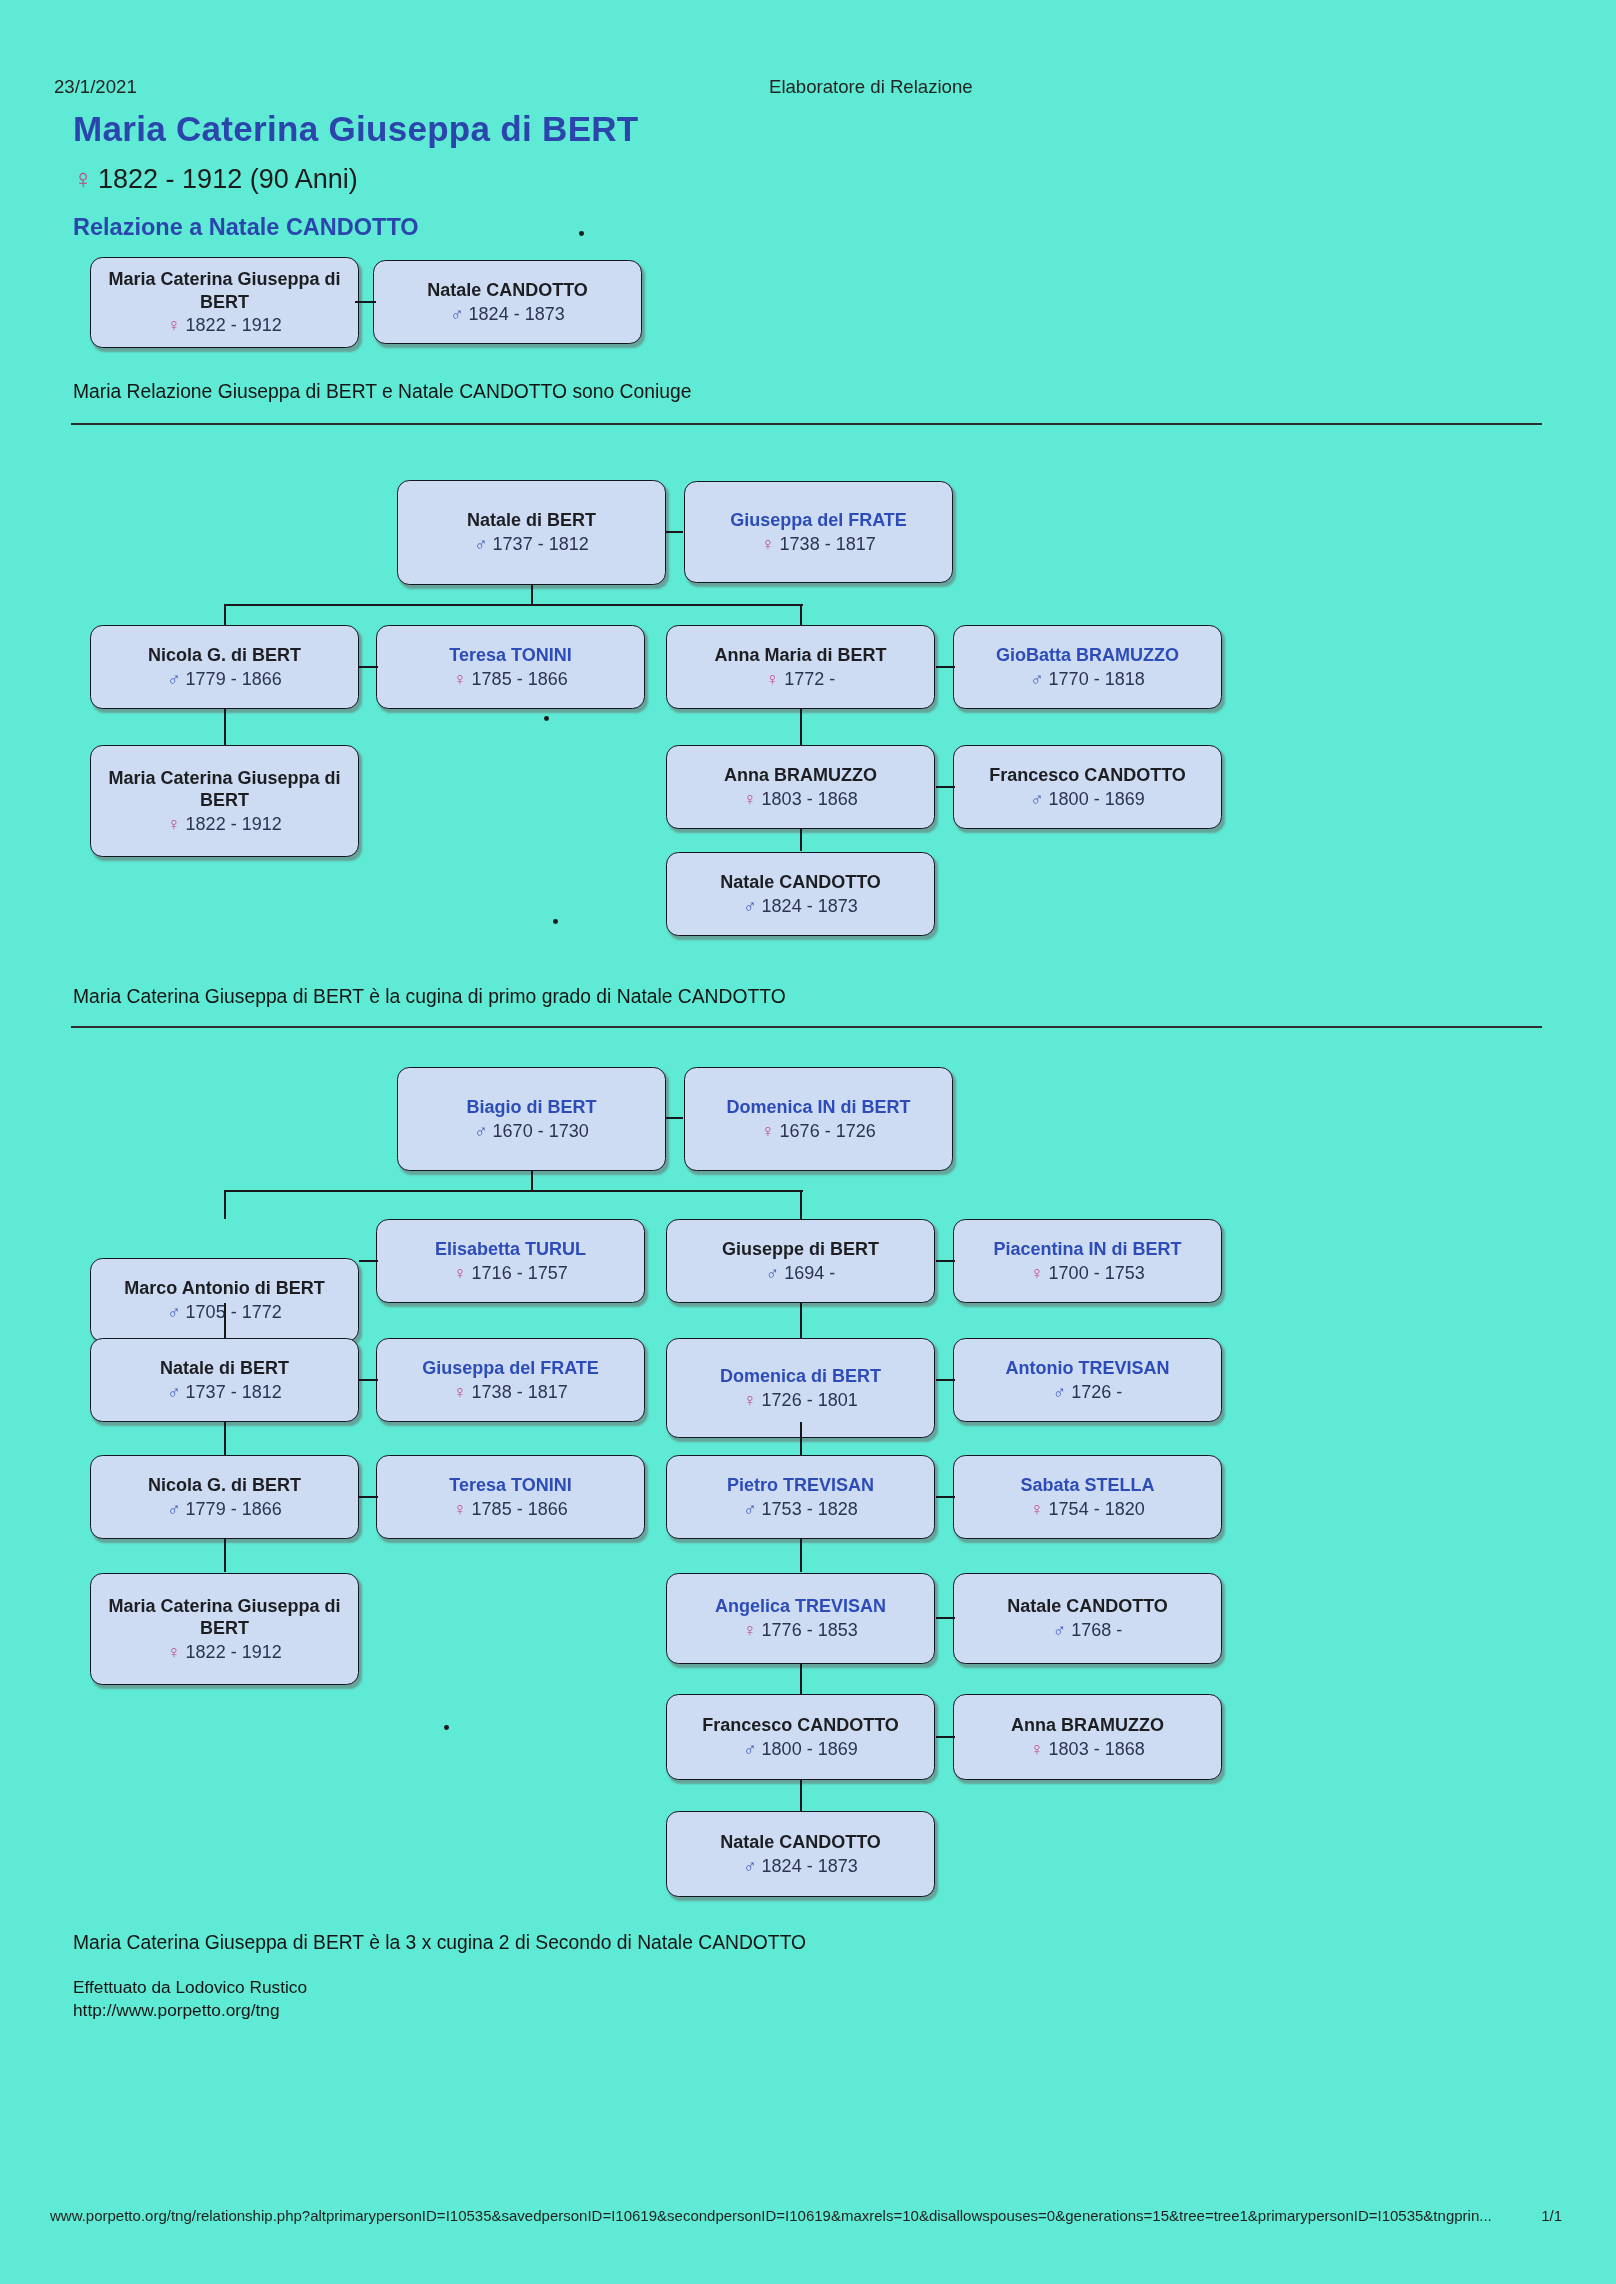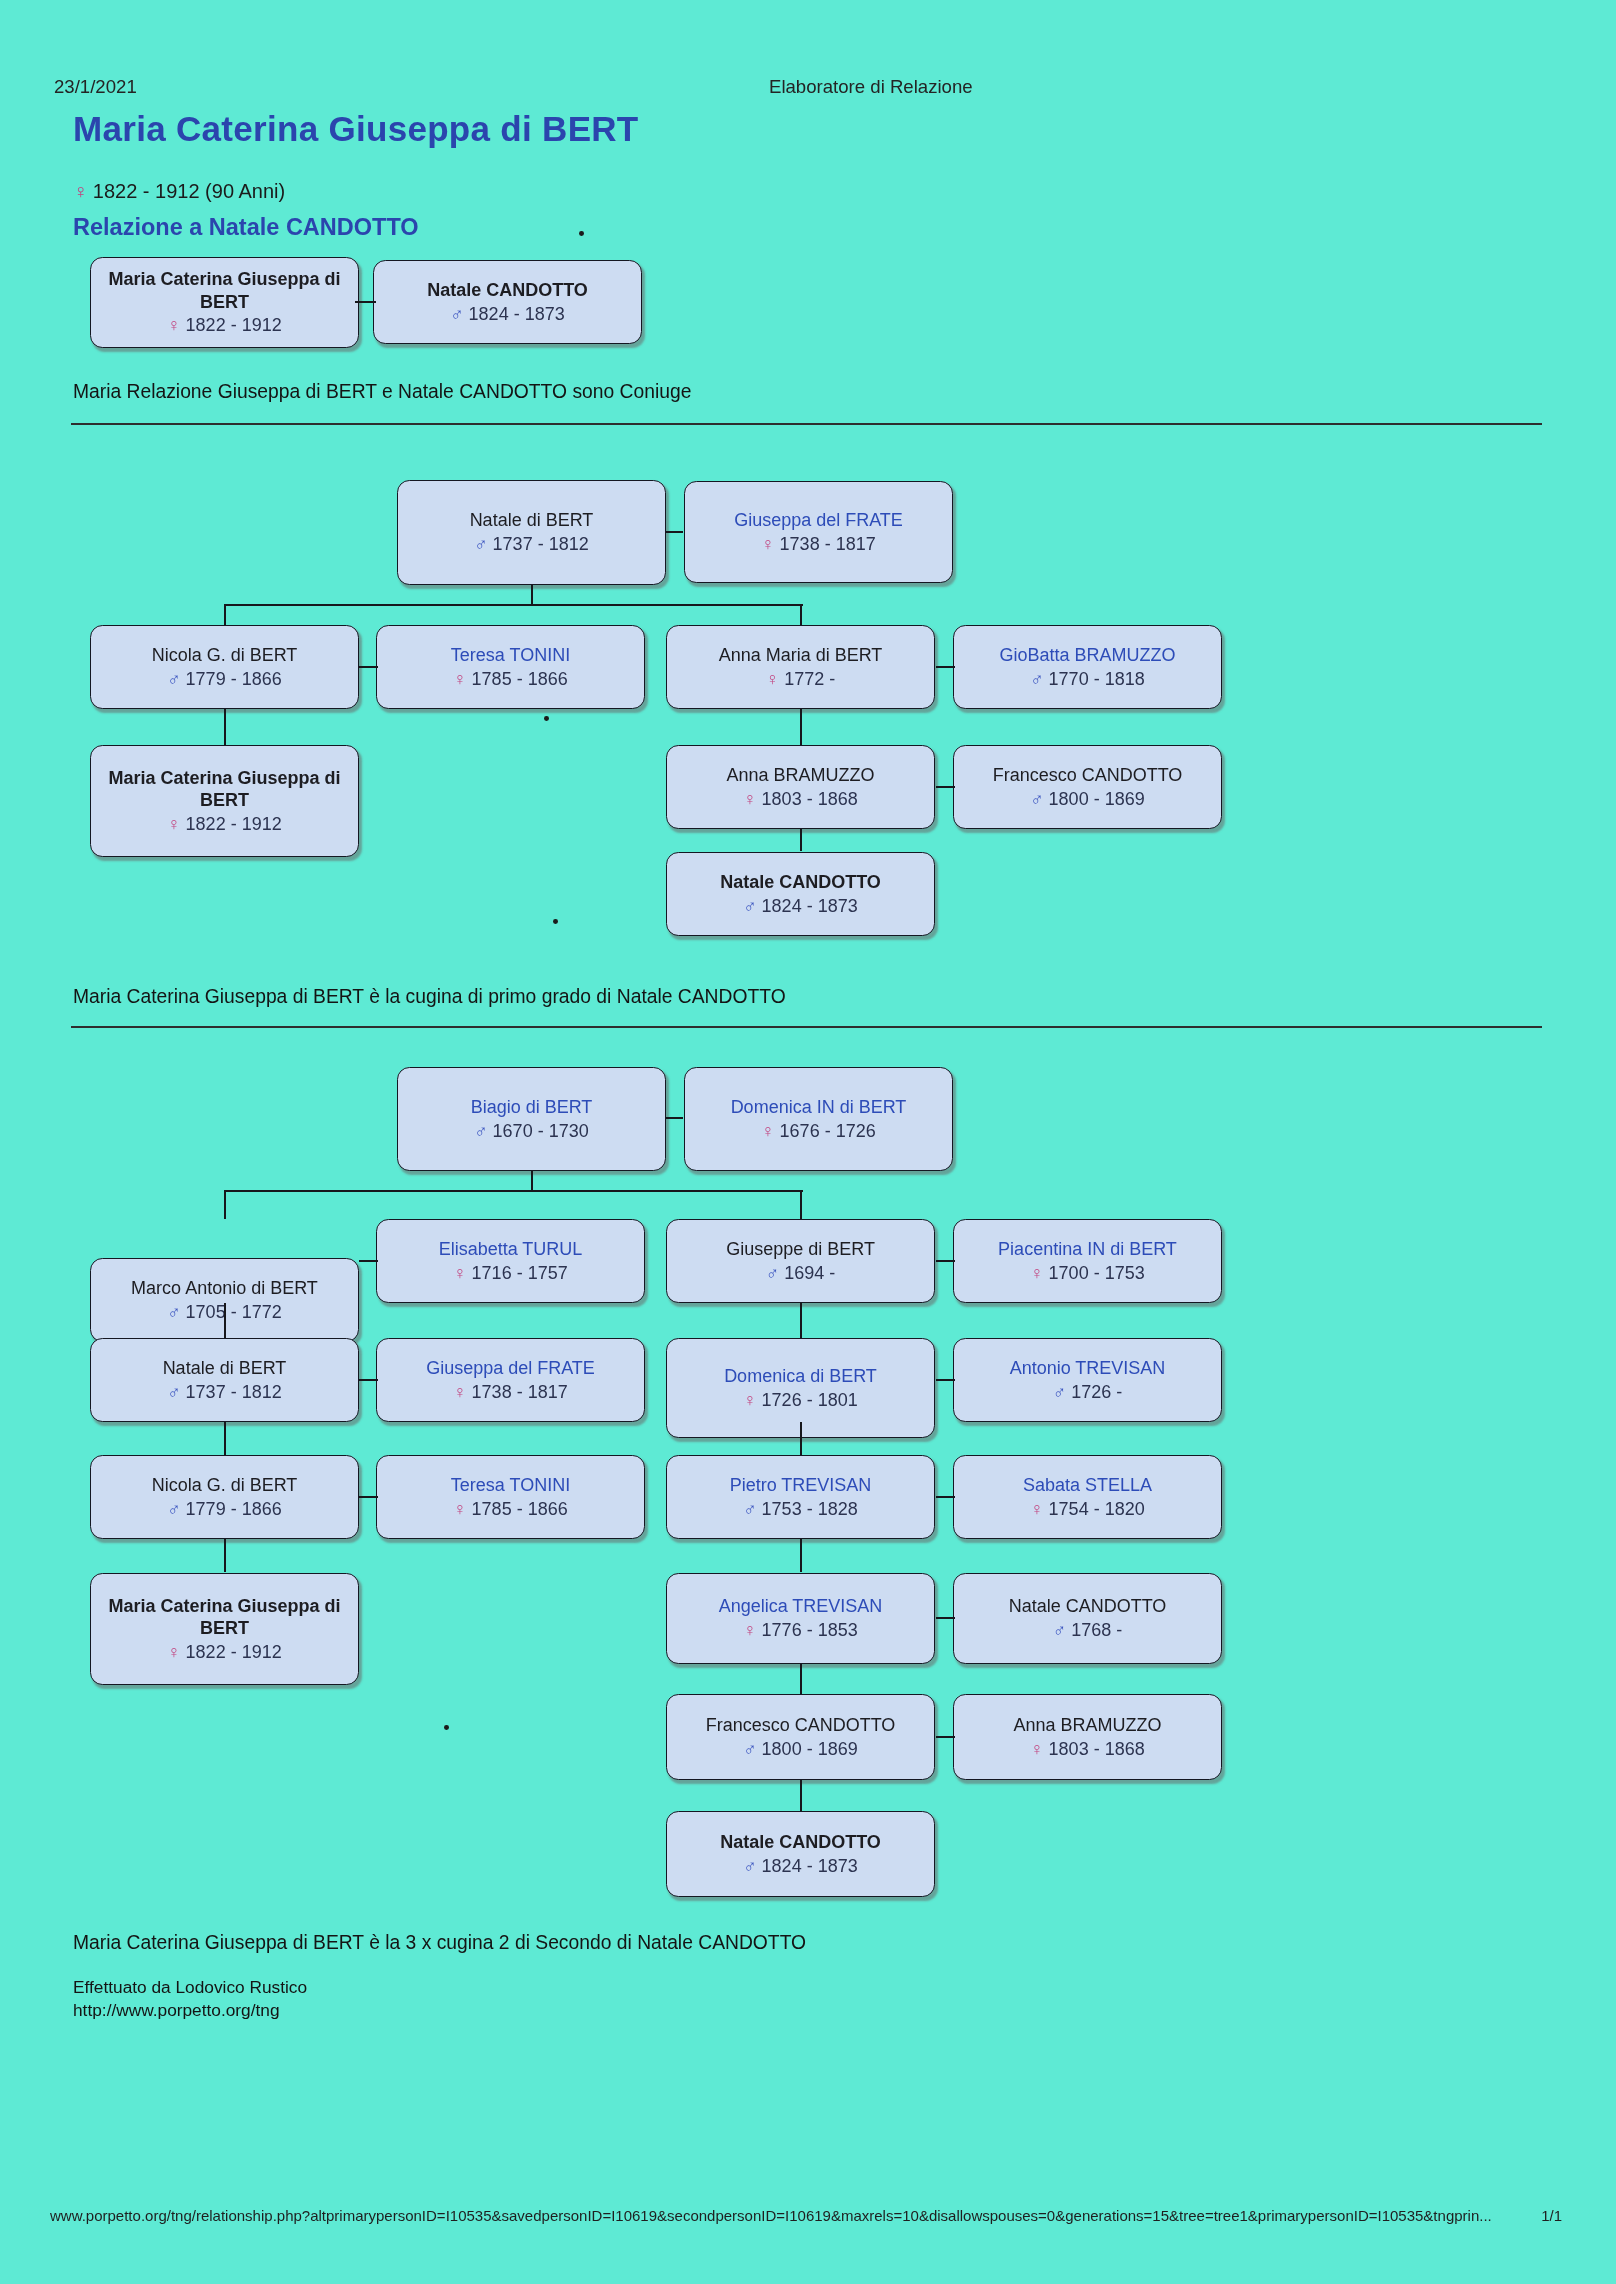--- a/index.html
+++ b/index.html
@@ -1,32 +1,32 @@
 <!DOCTYPE html>
 <html style="font-size:11px"><head>
 <meta charset="utf-8">
 <style>
   html,body{margin:0;padding:0;background:#e8e8e8;}
   .page{position:relative;width:1616px;height:2284px;background:#5eead4;overflow:hidden;
         font-family:"Liberation Sans",sans-serif;color:#1c1c1c;}
 
   .meta{position:absolute;font-size:18.6px;color:#242424;}
   .title{position:absolute;left:73px;top:109px;font-size:35px;font-weight:bold;color:#2b45ad;letter-spacing:0.3px;}
-  .subline{position:absolute;left:73px;top:180px;font-size:20px;color:#1b1b1b;text-align:right;}
+  .subline{position:absolute;left:73px;top:164px;font-size:27px;color:#1b1b1b;text-align:right;}
   .section{position:absolute;left:73px;top:214px;font-size:23.5px;font-weight:bold;color:#2b45ad;}
 
   .caption{position:absolute;left:73px;font-size:19.3px;color:#141414;}
   .hr{position:absolute;left:71px;width:1471px;height:2.1px;background:#2e2e2e;}
 
   .pbox{position:absolute;box-sizing:border-box;width:269px;
         background:#cddcf2;border:1.4px solid #141722;border-radius:12.4px;
         box-shadow:2.8px 3.5px 2.1px rgba(105,105,105,.55);
         display:flex;flex-direction:column;align-items:center;justify-content:center;
         text-align:center;padding:4.1px 8.3px;font-size:18px;line-height:1.24;}
-  .pname{color:#1d1d22;}
+  .pname{color:#1d1d22;font-weight:bold;}
   .pname.link{color:#2d4cb8;}
   .pname.bold{font-weight:bold;}
   .pdates{color:#2c3350;margin-top:1.4px;white-space:nowrap;}
   .sym{font-weight:bold;margin-right:4.8px;}
   .sym.m{color:#3d56c0;}
   .sym.f{color:#c2427e;}
 
   .vline,.hline{position:absolute;background:#17171c;}
   .speck{position:absolute;width:4.8px;height:4.8px;border-radius:50%;background:#1b1b1b;}
 

